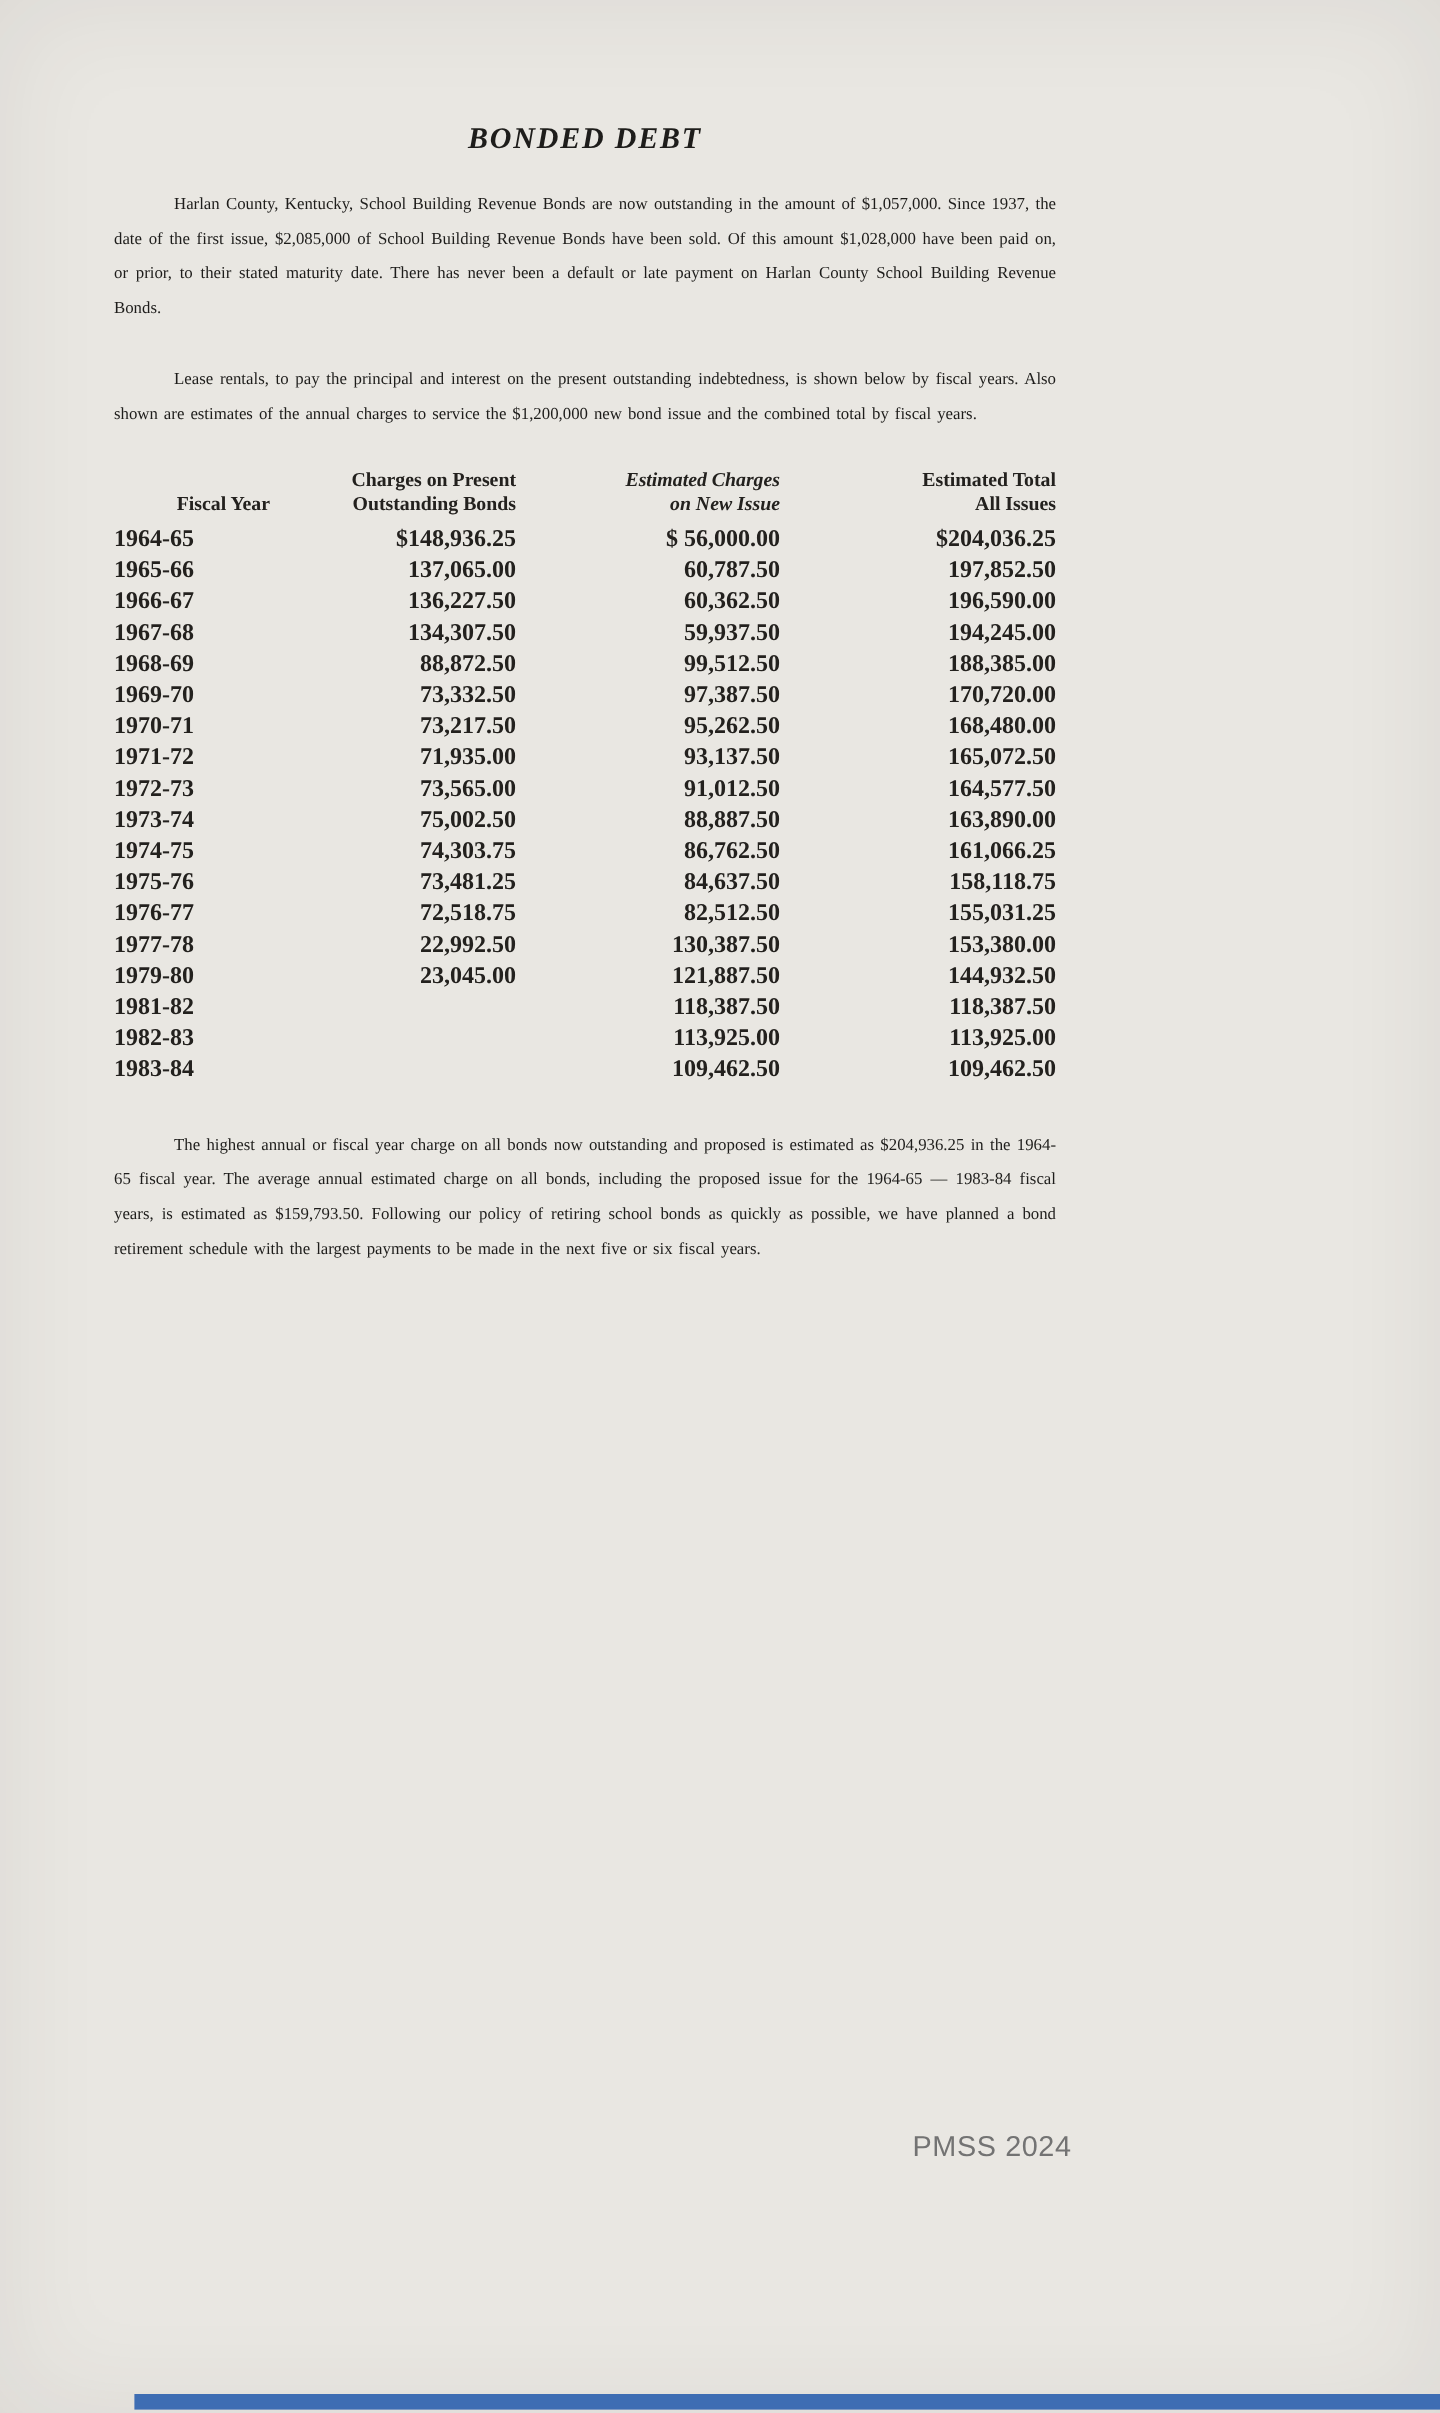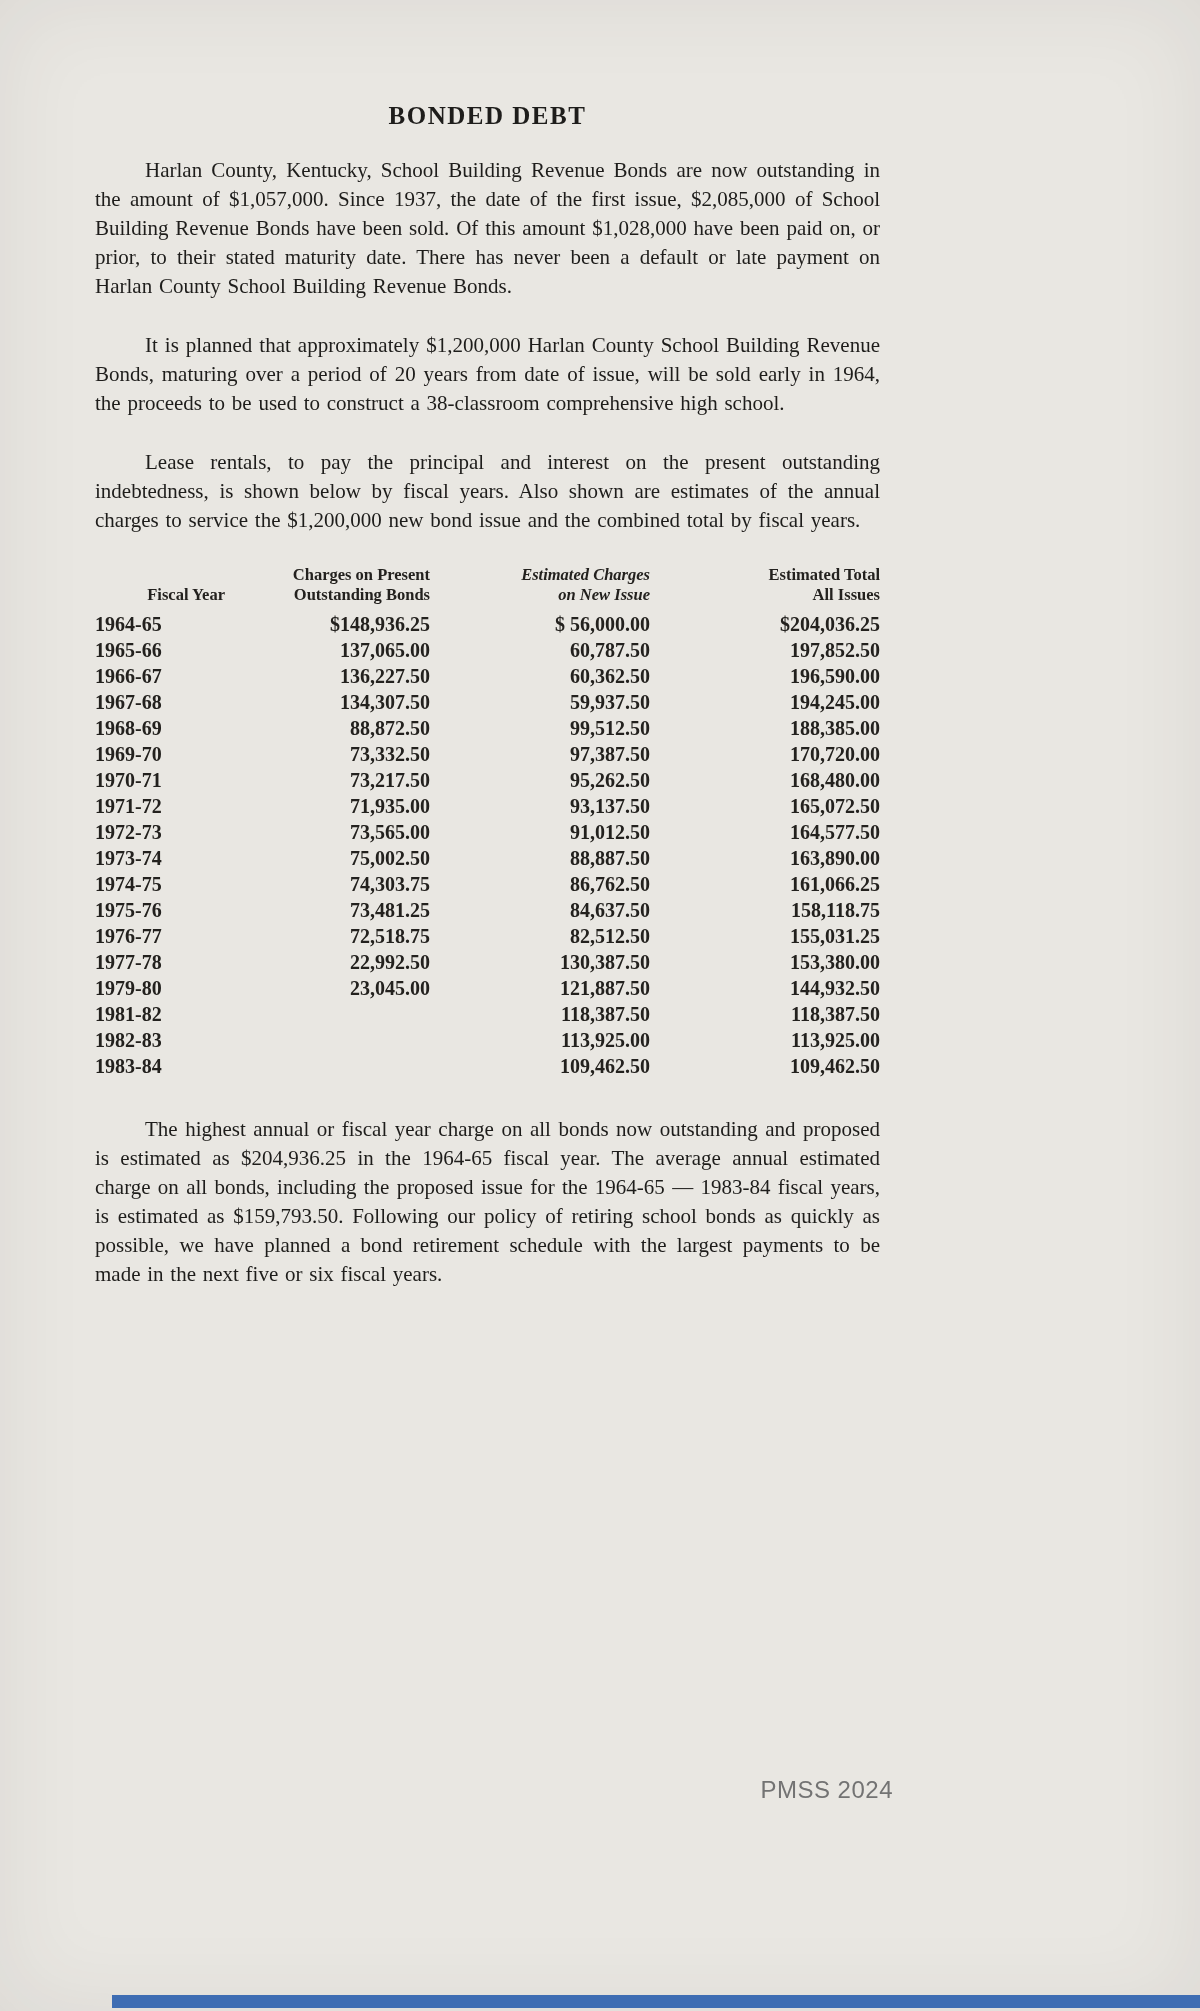--- a/index.html
+++ b/index.html
@@ -23,25 +23,26 @@
     top: 102px;
     width: 785px;
   }
 
   .title {
     margin: 0 0 26px 0;
     text-align: center;
     font-size: 25px;
     font-weight: bold;
     letter-spacing: 1.5px;
+    font-style: italic;
   }
 
   p.body {
     margin: 0 0 30px 0;
-    font-size: 21px;
+    font-size: 14px;
     line-height: 29px;
     text-align: justify;
     text-indent: 50px;
     word-spacing: 1.5px;
   }
 
   table.doc-table {
     width: 785px;
     border-collapse: collapse;
     table-layout: fixed;
@@ -107,21 +108,20 @@
 </style>
 </head>
 <body>
 
 <div class="page">
   <div class="content">
 
     <h1 class="title">BONDED DEBT</h1>
 
     <p class="body">Harlan County, Kentucky, School Building Revenue Bonds are now outstanding in the amount of $1,057,000. Since 1937, the date of the first issue, $2,085,000 of School Building Revenue Bonds have been sold. Of this amount $1,028,000 have been paid on, or prior, to their stated maturity date. There has never been a default or late payment on Harlan County School Building Revenue Bonds.</p>
-    <p class="body">It is planned that approximately $1,200,000 Harlan County School Building Revenue Bonds, maturing over a period of 20 years from date of issue, will be sold early in 1964, the proceeds to be used to construct a 38-classroom comprehensive high school.</p>
     <p class="body">Lease rentals, to pay the principal and interest on the present outstanding indebtedness, is shown below by fiscal years. Also shown are estimates of the annual charges to service the $1,200,000 new bond issue and the combined total by fiscal years.</p>
 
     <table class="doc-table">
       <thead>
         <tr>
             <th class="c0">Fiscal  Year</th>
             <th class="c1">Charges  on  Present
 Outstanding  Bonds</th>
             <th class="c2">Estimated  Charges
 on  New  Issue</th>

